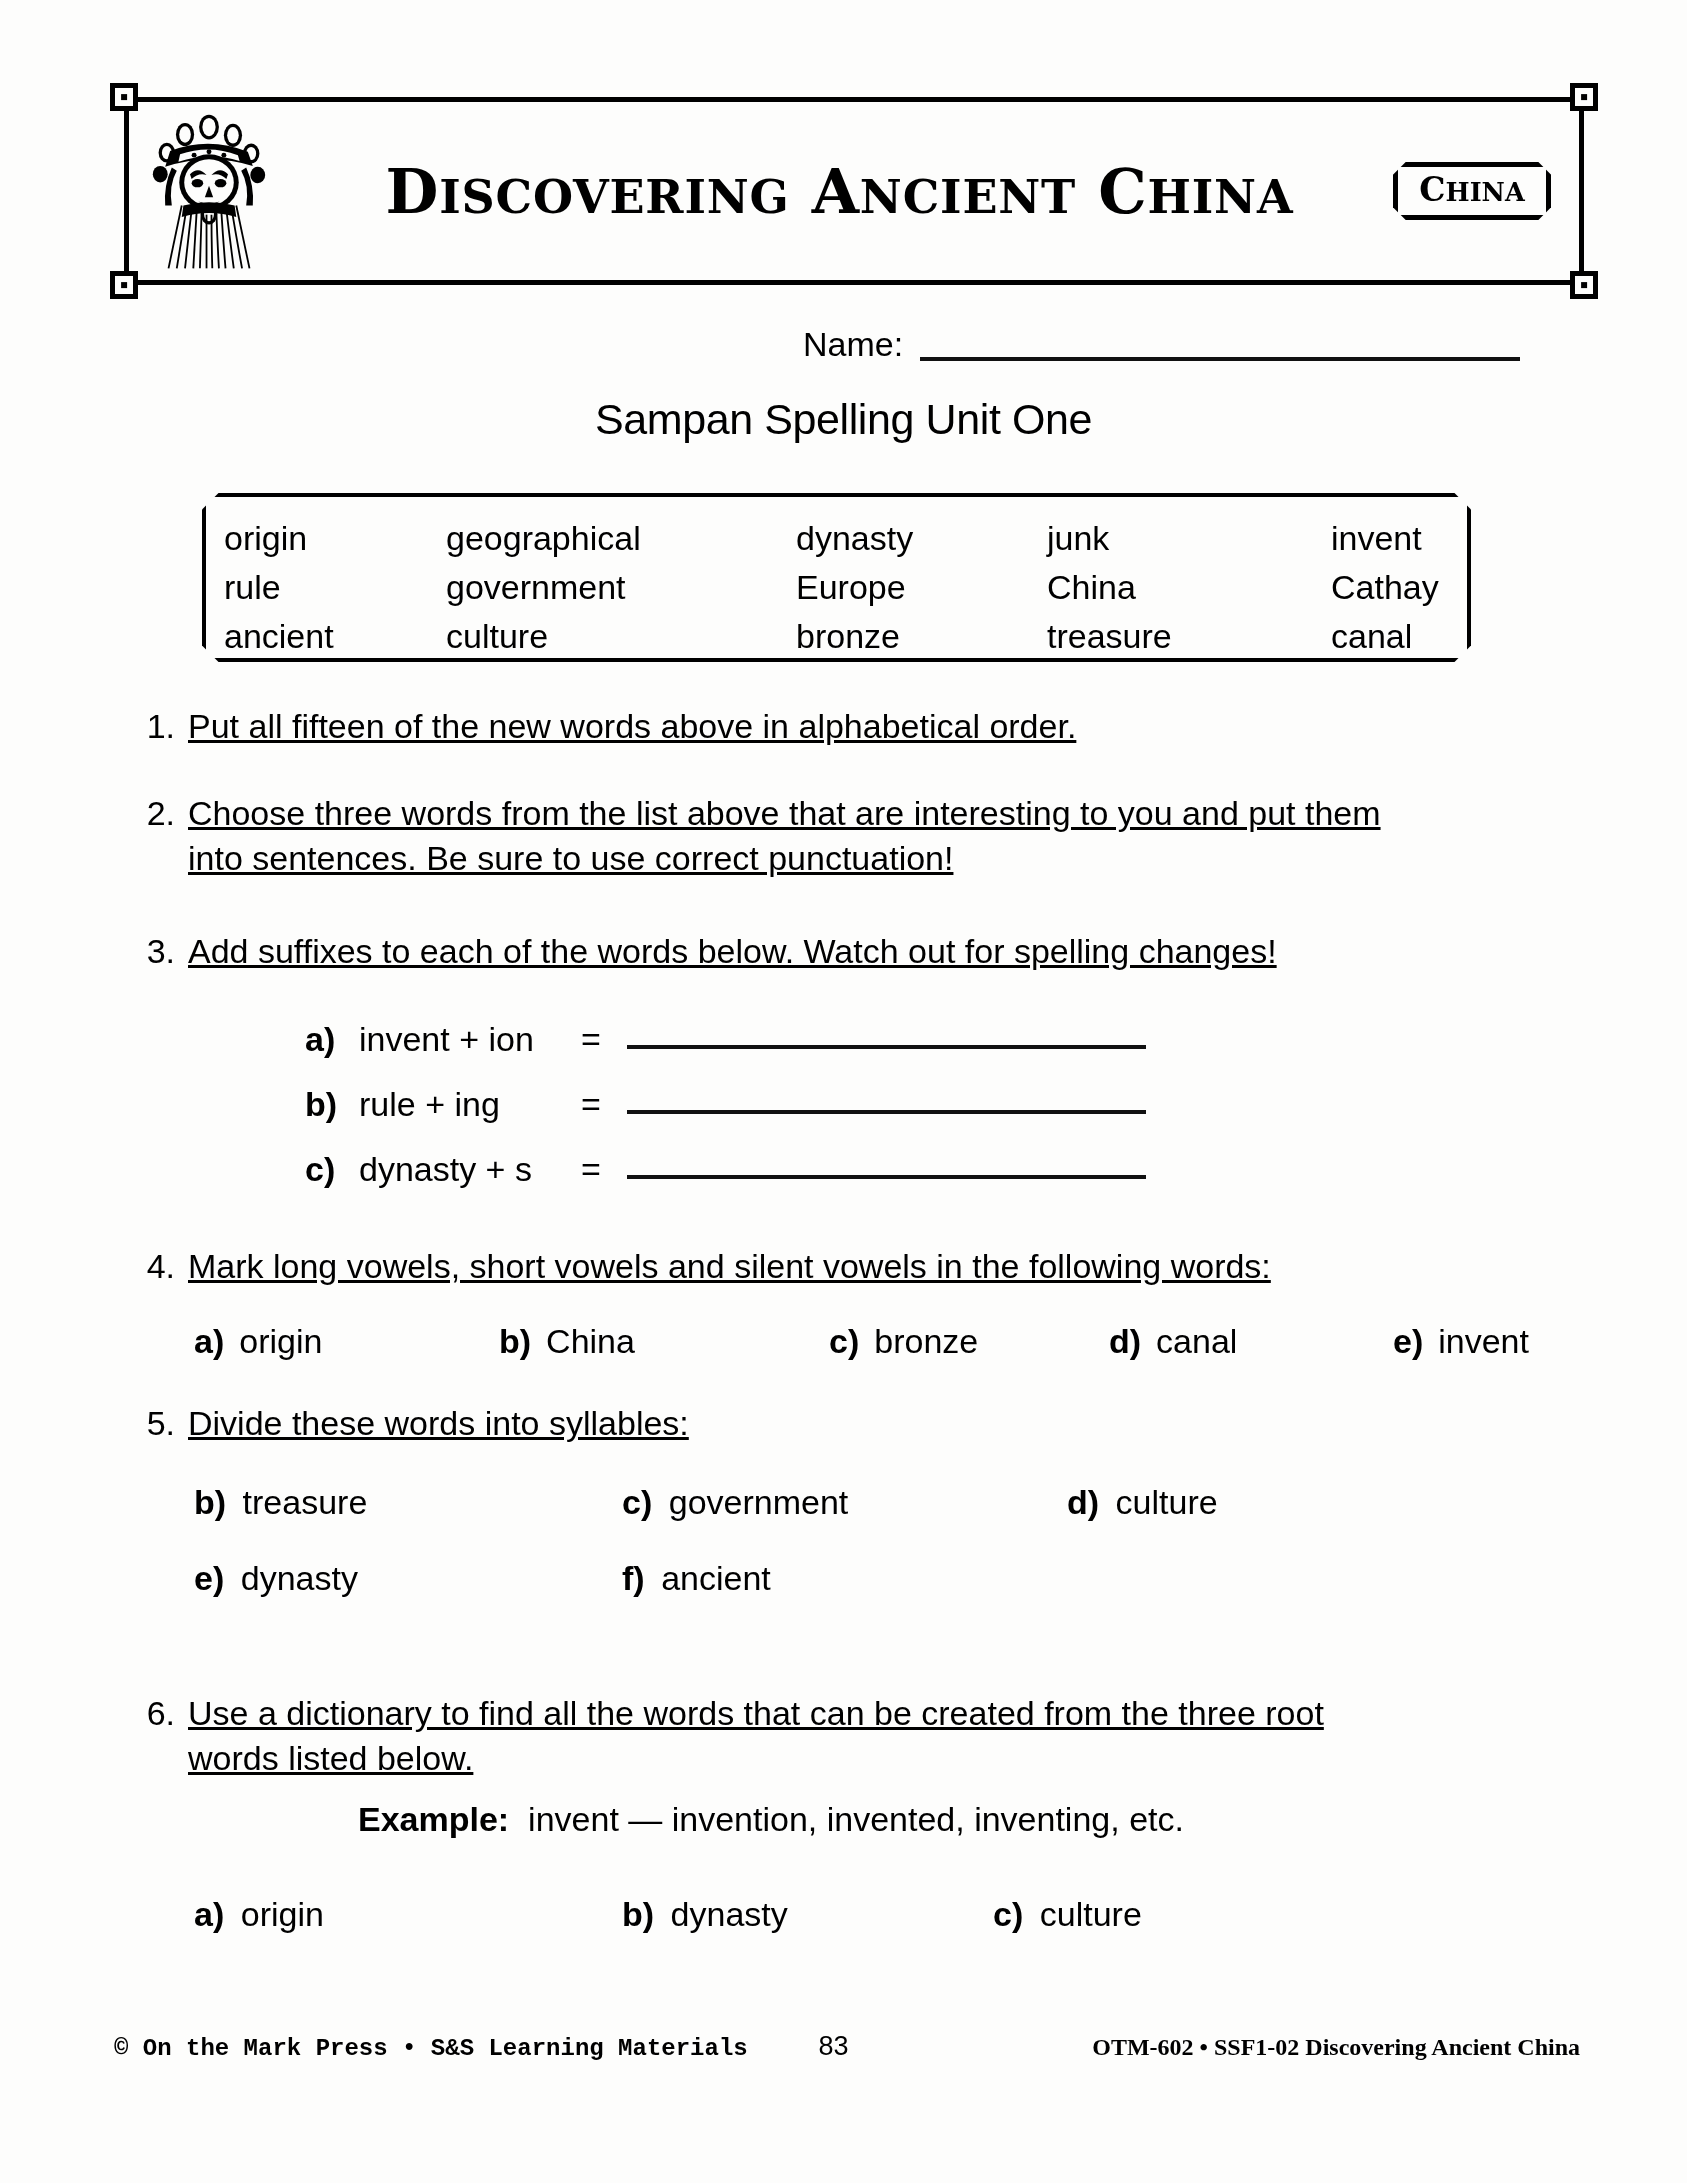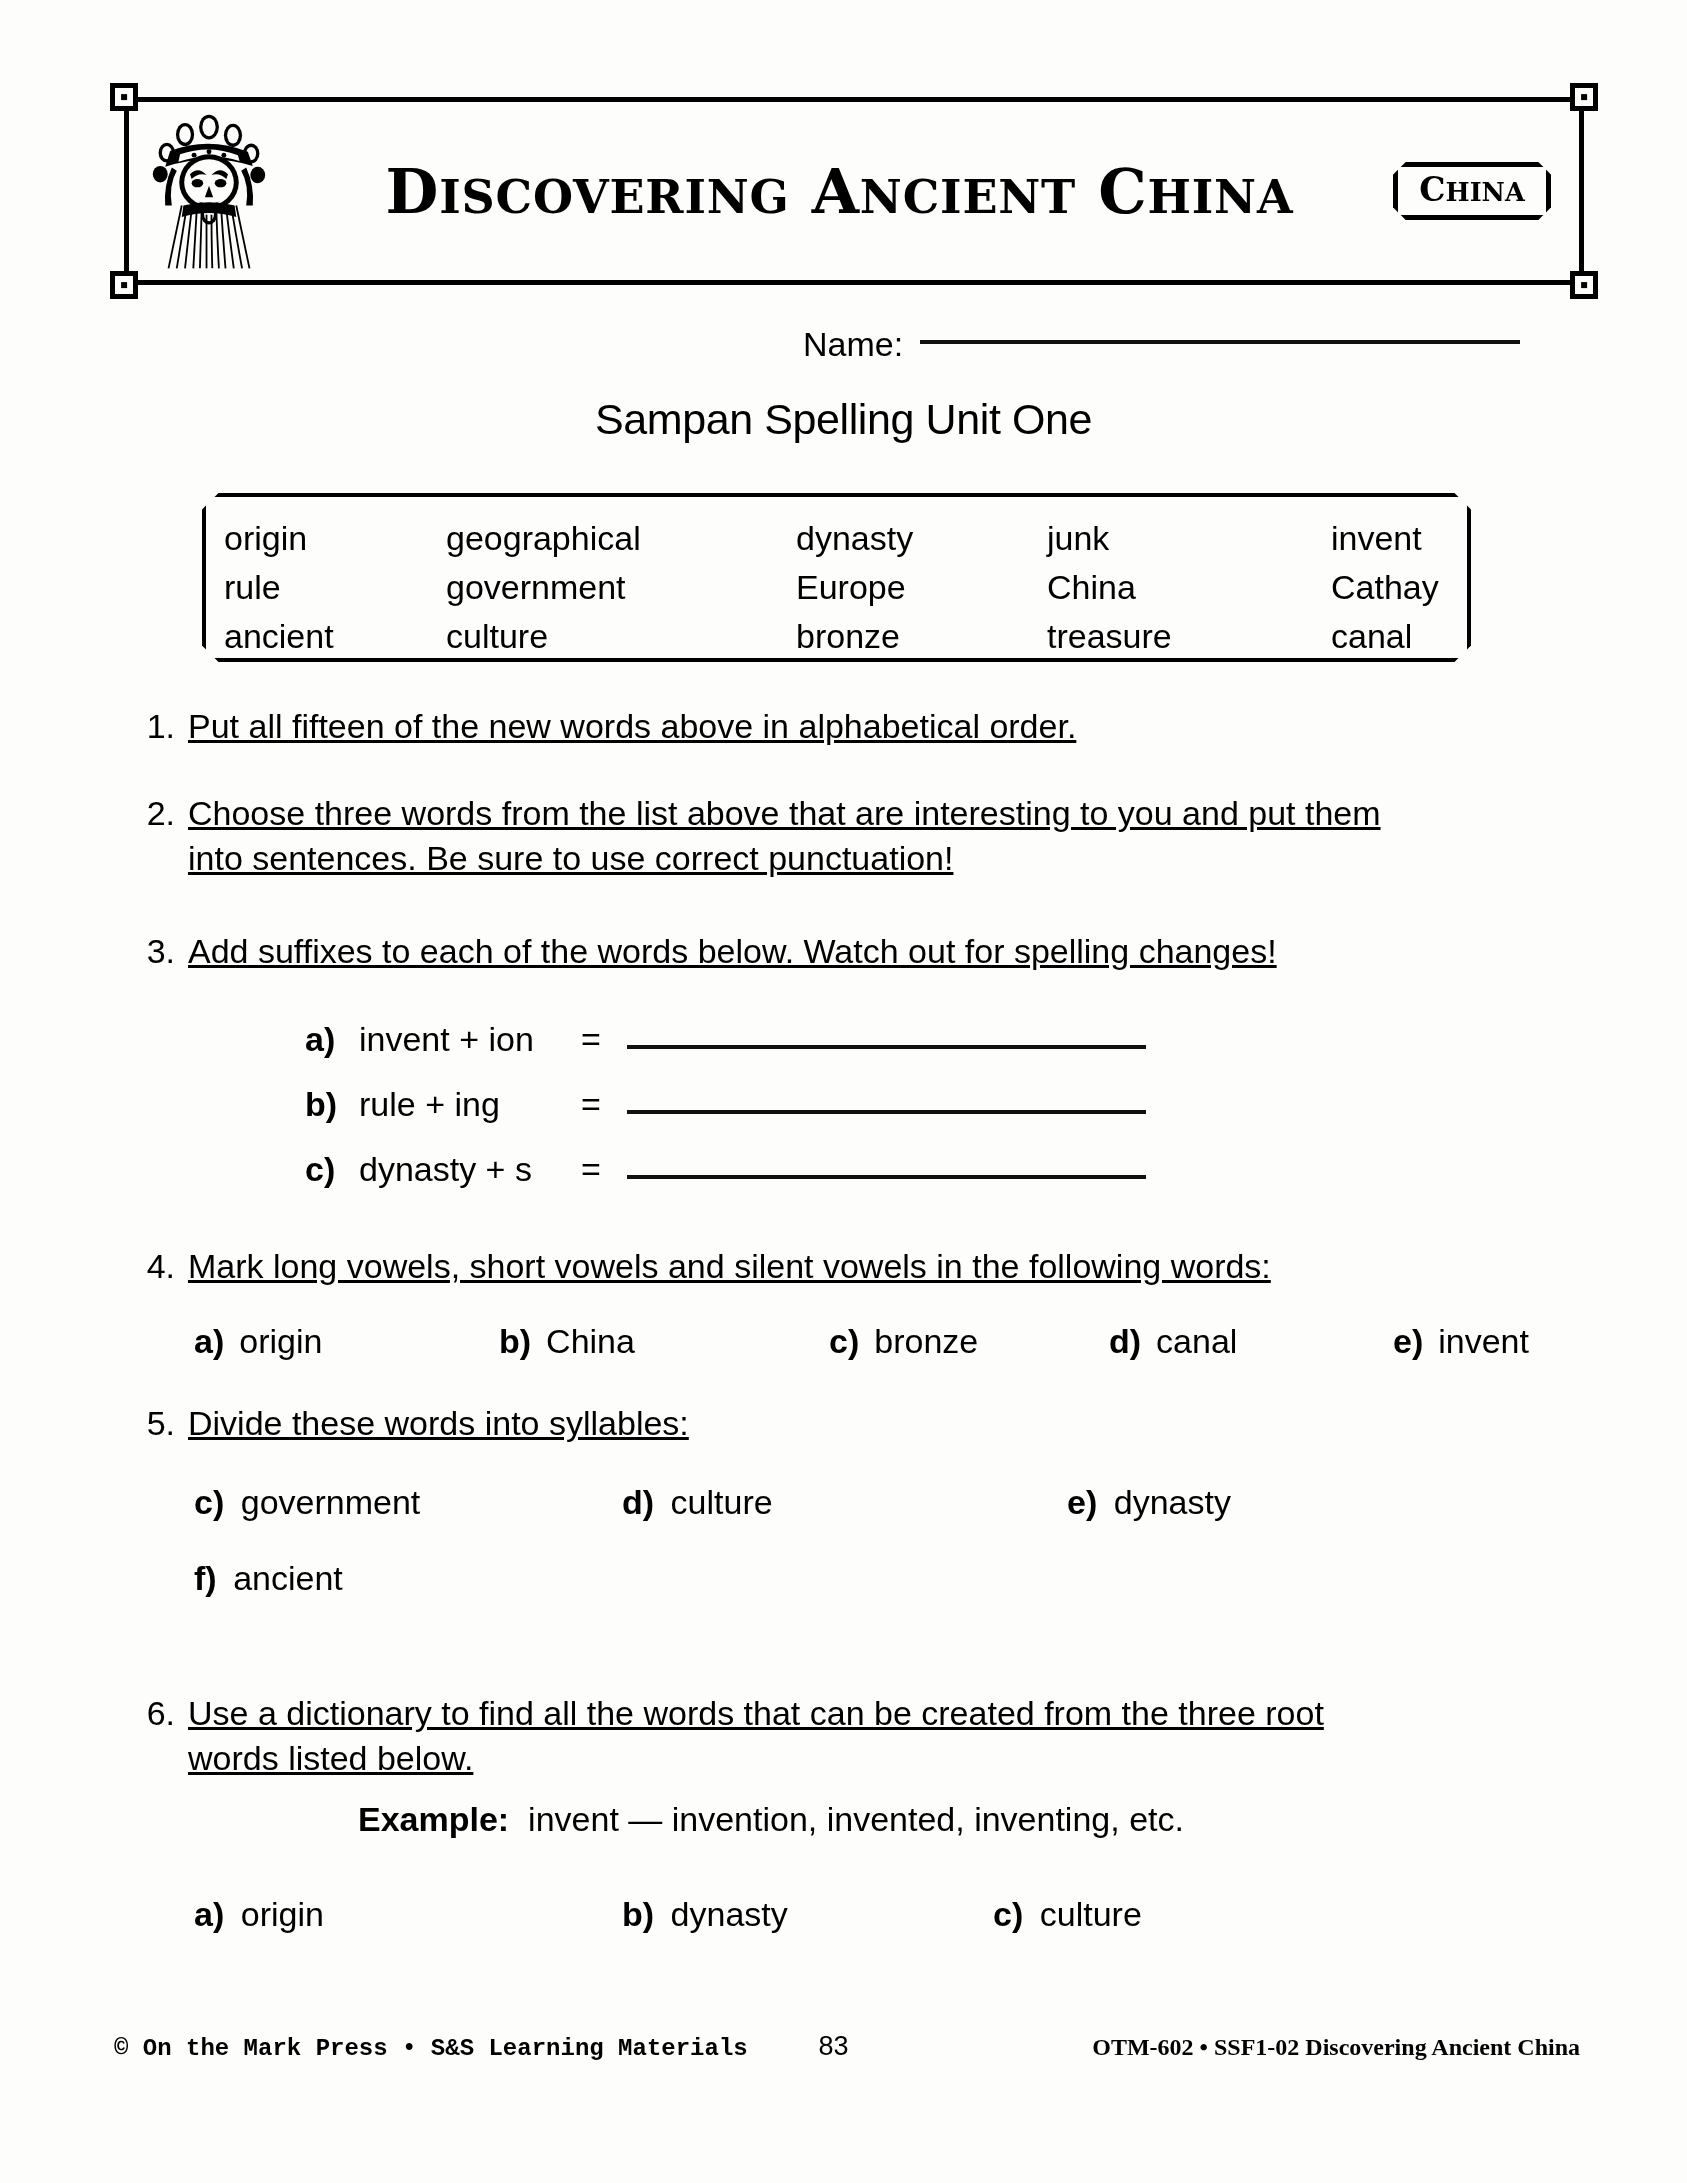--- a/index.html
+++ b/index.html
@@ -107,21 +107,21 @@
   .china-badge .cap { font-size: 33px; }
   .china-badge .sm { font-size: 25.5px; }
 
   
   .name-row {
     position: absolute;
     left: 803px;
     top: 325px;
     width: 717px;
     display: flex;
-    align-items: center;
+    align-items: flex-end;
   }
   .name-label {
     font-size: 34px;
     font-family: "Liberation Sans", sans-serif;
     white-space: nowrap;
   }
   .name-rule {
     flex: 1 1 auto;
     margin-left: 16.5px;
     border-bottom: 4.1px solid #111;
@@ -450,20 +450,21 @@
     <div><span class="lbl">d)</span><span>canal</span></div>
     <div><span class="lbl">e)</span><span>invent</span></div>
   </div>
 
   <div class="q q5">
     <span class="num">5.</span>
     <span class="body">Divide these words into syllables:</span>
   </div>
 
   <div class="q5-items">
+    <div><span class="lbl">b)</span><span>treasure</span></div>
     <div><span class="lbl">c)</span><span>government</span></div>
     <div><span class="lbl">d)</span><span>culture</span></div>
     <div><span class="lbl">e)</span><span>dynasty</span></div>
     <div><span class="lbl">f)</span><span>ancient</span></div>
   </div>
 
   <div class="q q6">
     <span class="num">6.</span>
     <span class="body">Use a dictionary to find all the words that can be created from the three root words listed below.</span>
   </div>

